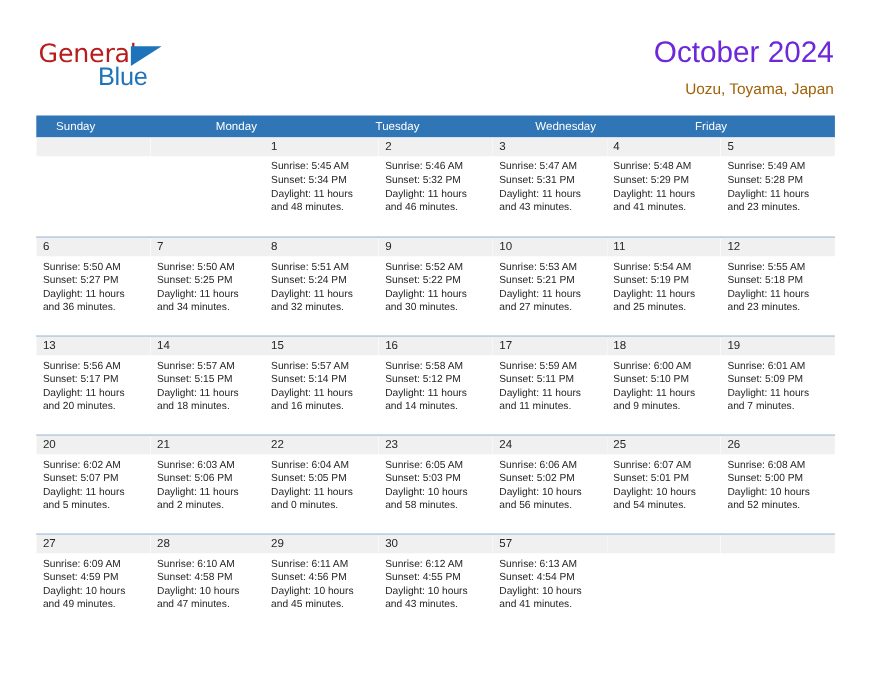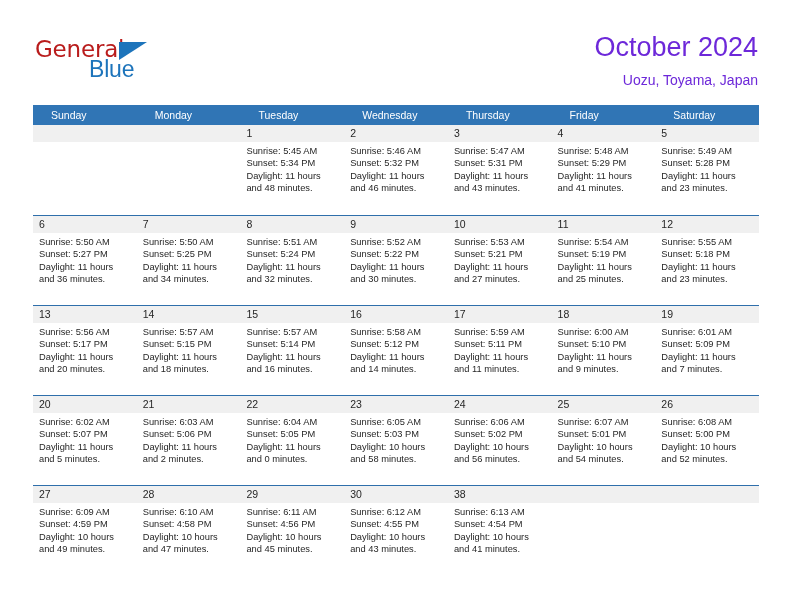--- a/index.html
+++ b/index.html
@@ -73,21 +73,21 @@
   .cal-title {
     font-size: 27px;
     font-weight: normal;
     color: #6d28d9;
     line-height: 34px;
     white-space: nowrap;
   }
   .cal-subtitle {
     font-size: 14px;
     font-weight: normal;
-    color: #6d28d9;
+    color: #a16207;
     line-height: 20px;
     margin-top: 6px;
     white-space: nowrap;
   }
 
   
   .calendar {
     position: absolute;
     left: 33px;
     top: 105px;
@@ -162,23 +162,21 @@
     </div>
 
   </div>
 
   <div class="calendar">
     <div class="dow-row">
         <div class="dow-cell">Sunday</div>
         <div class="dow-cell">Monday</div>
         <div class="dow-cell">Tuesday</div>
         <div class="dow-cell">Wednesday</div>
-        <div class="dow-cell">Thursday</div>
         <div class="dow-cell">Friday</div>
-        <div class="dow-cell">Saturday</div>
       </div>
     <div id="weeks-container">
         <div class="week-row">
           <div class="day-cell empty">
             <div class="day-head"></div>
           </div>
           <div class="day-cell empty">
             <div class="day-head"></div>
           </div>
           <div class="day-cell">
@@ -453,21 +451,21 @@
           <div class="day-cell">
             <div class="day-head">30</div>
             <div class="day-body">
               <div>Sunrise: 6:12 AM</div>
               <div>Sunset: 4:55 PM</div>
               <div>Daylight: 10 hours</div>
               <div>and 43 minutes.</div>
             </div>
           </div>
           <div class="day-cell">
-            <div class="day-head">38</div>
+            <div class="day-head">57</div>
             <div class="day-body">
               <div>Sunrise: 6:13 AM</div>
               <div>Sunset: 4:54 PM</div>
               <div>Daylight: 10 hours</div>
               <div>and 41 minutes.</div>
             </div>
           </div>
           <div class="day-cell empty">
             <div class="day-head"></div>
           </div>

